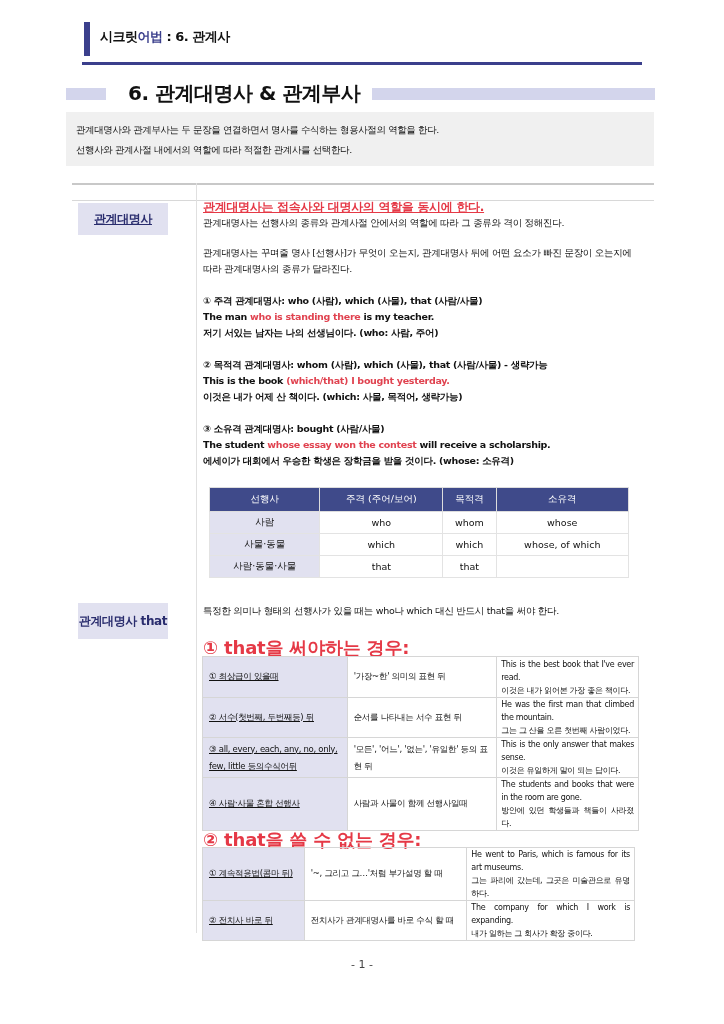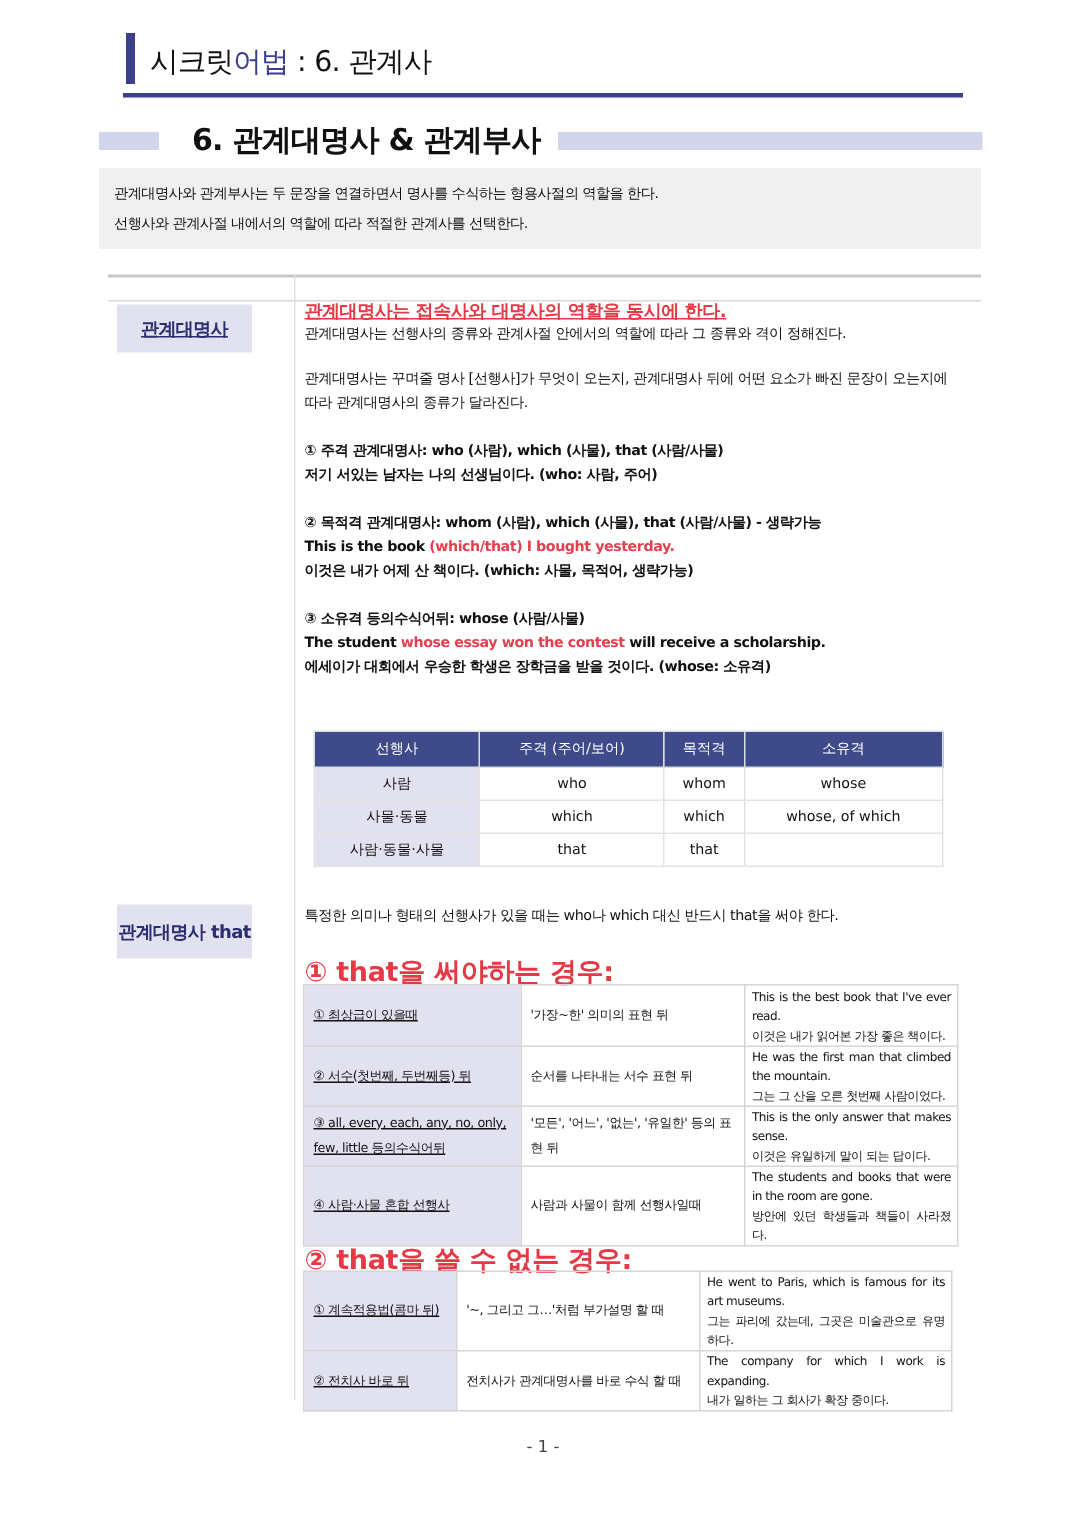--- a/index.html
+++ b/index.html
@@ -1,21 +1,21 @@
 <!DOCTYPE html>
 <html><head>
 <meta charset="utf-8">
 <style>
   html, body { margin: 0; padding: 0; background: #ffffff; }
   body { width: 724px; height: 1024px; position: relative; overflow: hidden;
          font-family: "DejaVu Sans", "Liberation Sans", sans-serif; color: #111; }
 
   
   .hdr-bar { position: absolute; left: 84px; top: 22px; width: 6px; height: 34px; background: #3b3f8c; }
-  .hdr-title { position: absolute; left: 100px; top: 28px; font-size: 19px; font-weight: normal; letter-spacing: -0.5px; color: #111; }
+  .hdr-title { position: absolute; left: 100px; top: 28px; font-size: 13px; font-weight: bold; letter-spacing: -0.5px; color: #111; }
   .hdr-title .accent { color: #3b3f8c; }
   .hdr-line { position: absolute; left: 82px; top: 62px; width: 560px; height: 3px; background: #3b3f8c; }
 
   
   .band-left { position: absolute; left: 66px; top: 88px; width: 40px; height: 12px; background: #d3d5ec; }
   .band-right { position: absolute; left: 372px; top: 88px; width: 283px; height: 12px; background: #d3d5ec; }
   .sec-title { position: absolute; left: 128px; top: 80px; font-size: 20px; font-weight: bold; letter-spacing: -0.5px; }
 
   
   .intro { position: absolute; left: 66px; top: 112px; width: 588px; height: 54px; background: #f0f0f0; padding: 0 0 0 10px; box-sizing: border-box; }
@@ -82,31 +82,32 @@
 <div class="side-label side-1">관계대명사</div>
 
 <div class="content" style="top:199px;">
   <p class="line red-head">관계대명사는 접속사와 대명사의 역할을 동시에 한다.</p>
   <p class="line">관계대명사는 선행사의 종류와 관계사절 안에서의 역할에 따라 그 종류와 격이 정해진다.</p>
   <p class="line" style="margin-top:14px;">관계대명사는 꾸며줄 명사 [선행사]가 무엇이 오는지, 관계대명사 뒤에 어떤 요소가 빠진 문장이 오는지에</p>
   <p class="line">따라 관계대명사의 종류가 달라진다.</p>
 
   <div style="margin-top:16px;">
     <p class="line b">① 주격 관계대명사: who (사람), which (사물), that (사람/사물)</p>
+    <p class="line b"><span>The man </span><span class="hl">who is standing there</span><span> is my teacher.</span></p>
     <p class="line b">저기 서있는 남자는 나의 선생님이다. (who: 사람, 주어)</p>
   </div>
 
   <div style="margin-top:16px;">
     <p class="line b">② 목적격 관계대명사: whom (사람), which (사물), that (사람/사물) - 생략가능</p>
     <p class="line b"><span>This is the book </span><span class="hl">(which/that) I bought yesterday.</span><span></span></p>
     <p class="line b">이것은 내가 어제 산 책이다. (which: 사물, 목적어, 생략가능)</p>
   </div>
 
   <div style="margin-top:16px;">
-    <p class="line b">③ 소유격 등의수식어뒤: whose (사람/사물)</p>
+    <p class="line b">③ 소유격 관계대명사: bought (사람/사물)</p>
     <p class="line b"><span>The student </span><span class="hl">whose essay won the contest</span><span> will receive a scholarship.</span></p>
     <p class="line b">에세이가 대회에서 우승한 학생은 장학금을 받을 것이다. (whose: 소유격)</p>
   </div>
 </div>
 
 <table class="t1">
   <tbody>
       <tr>
     <th>선행사</th>
     <th>주격 (주어/보어)</th>

